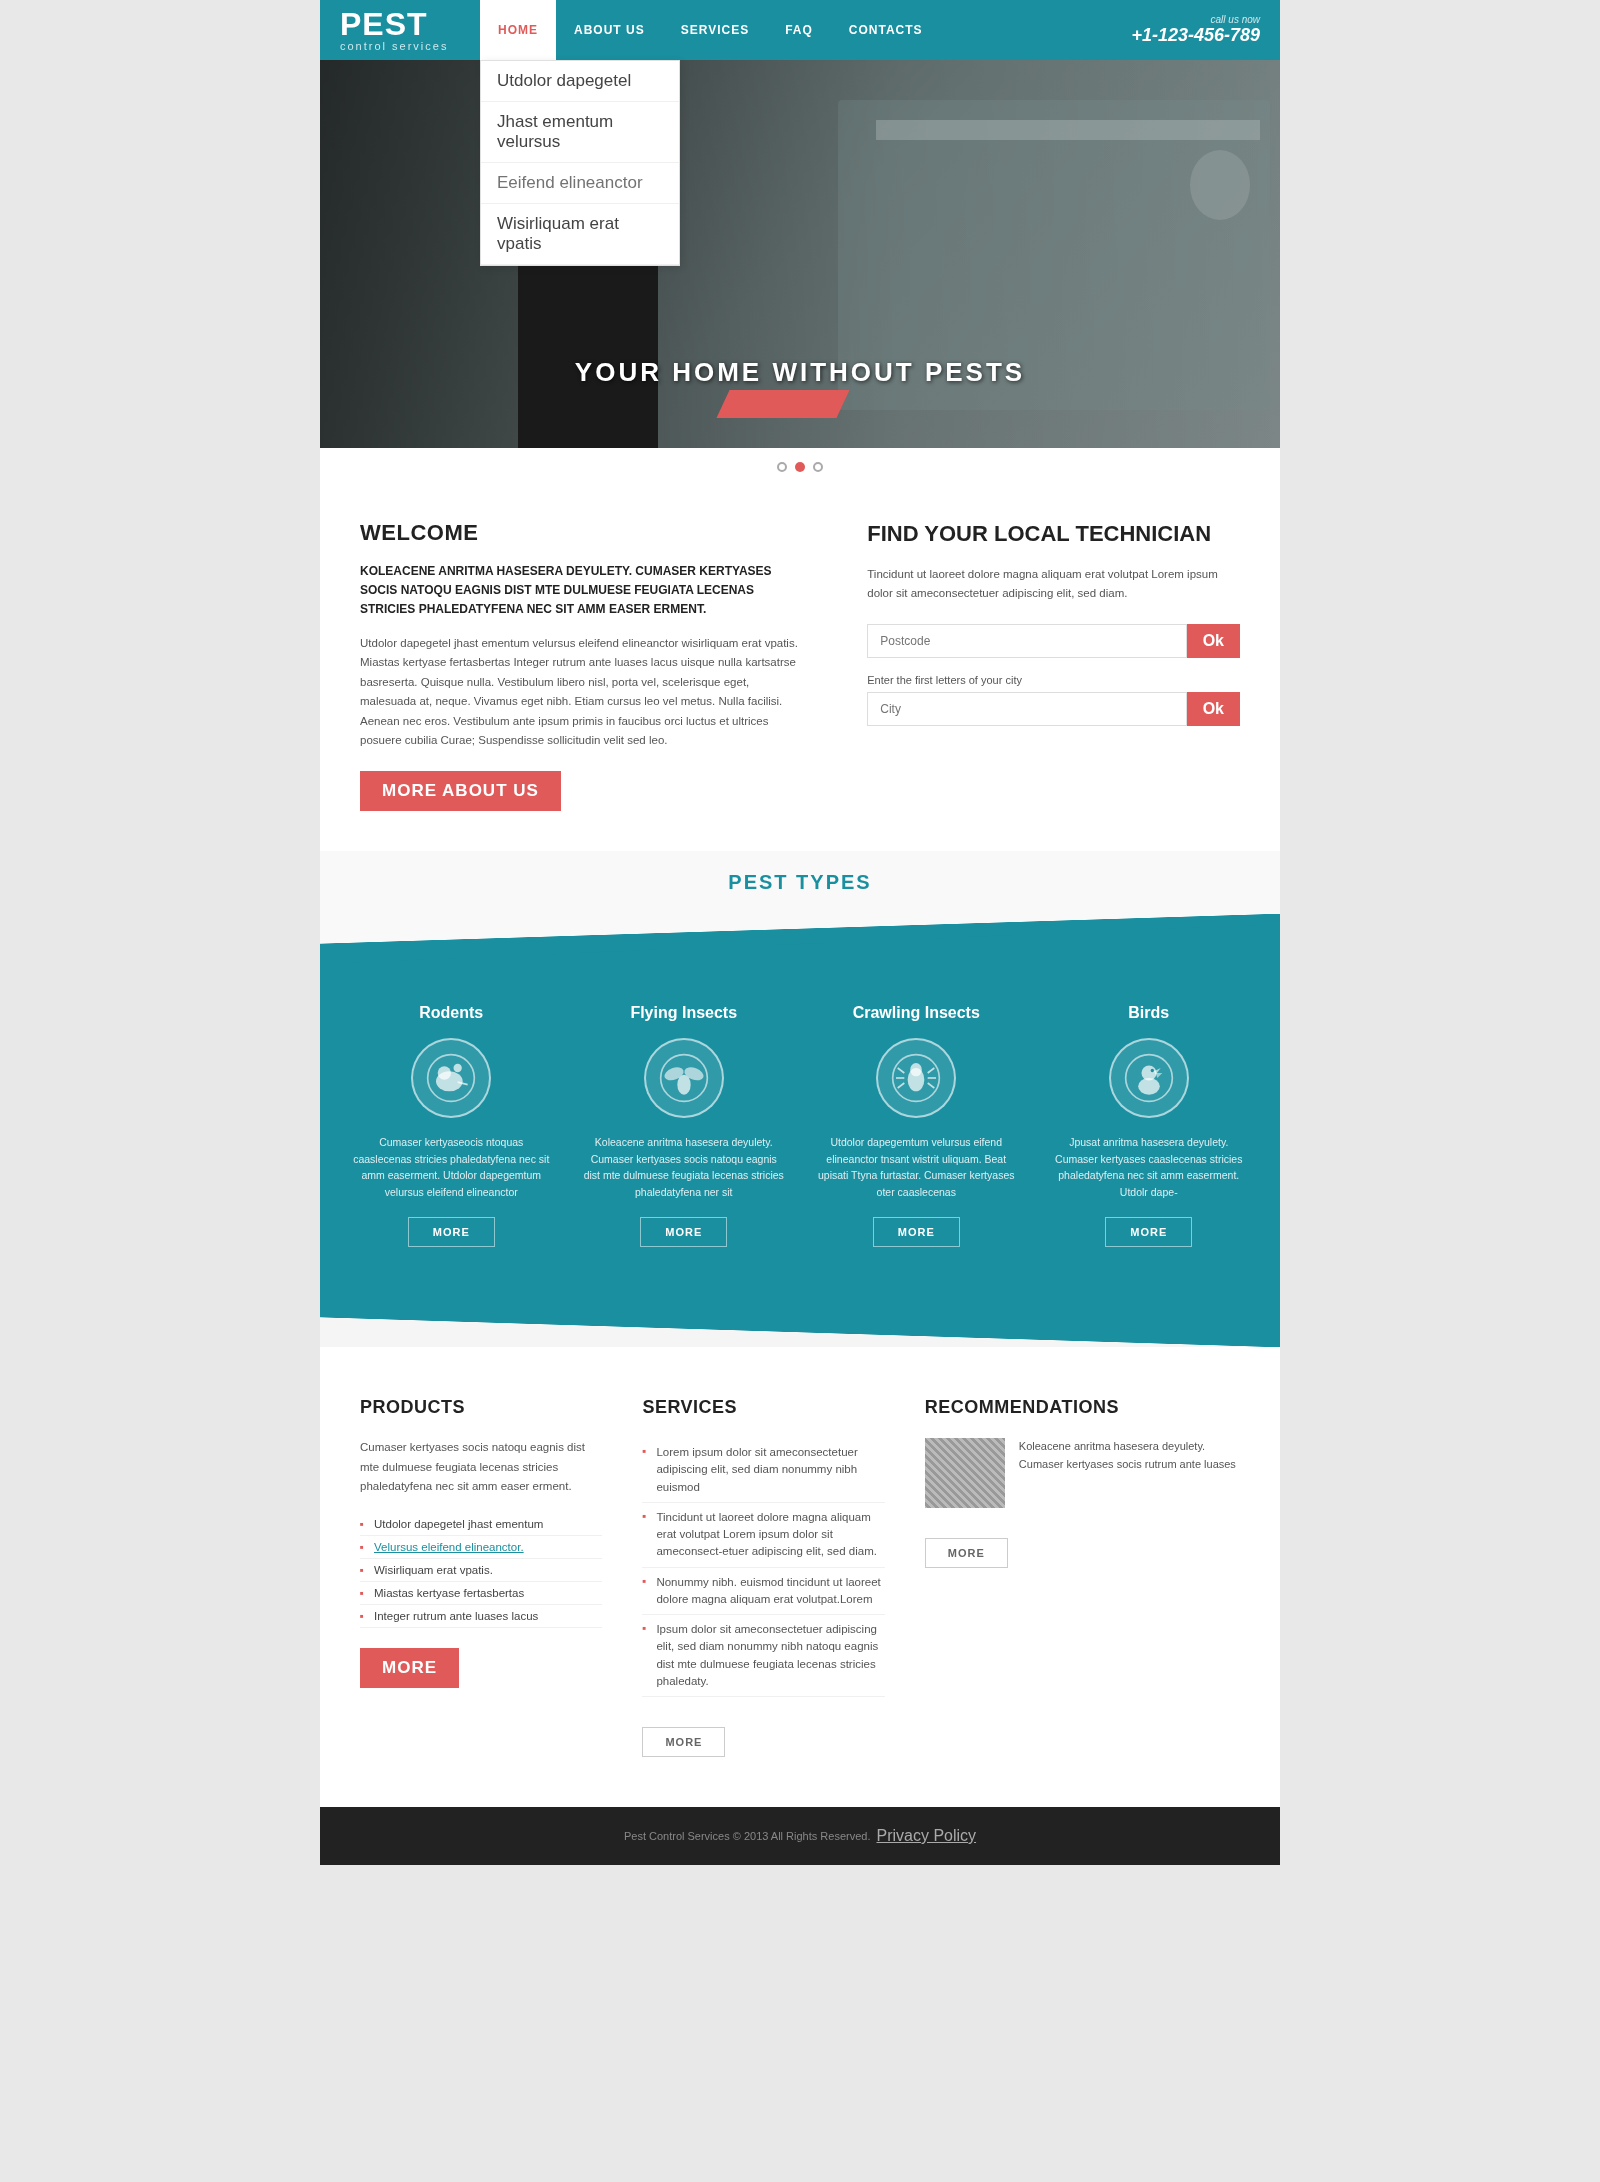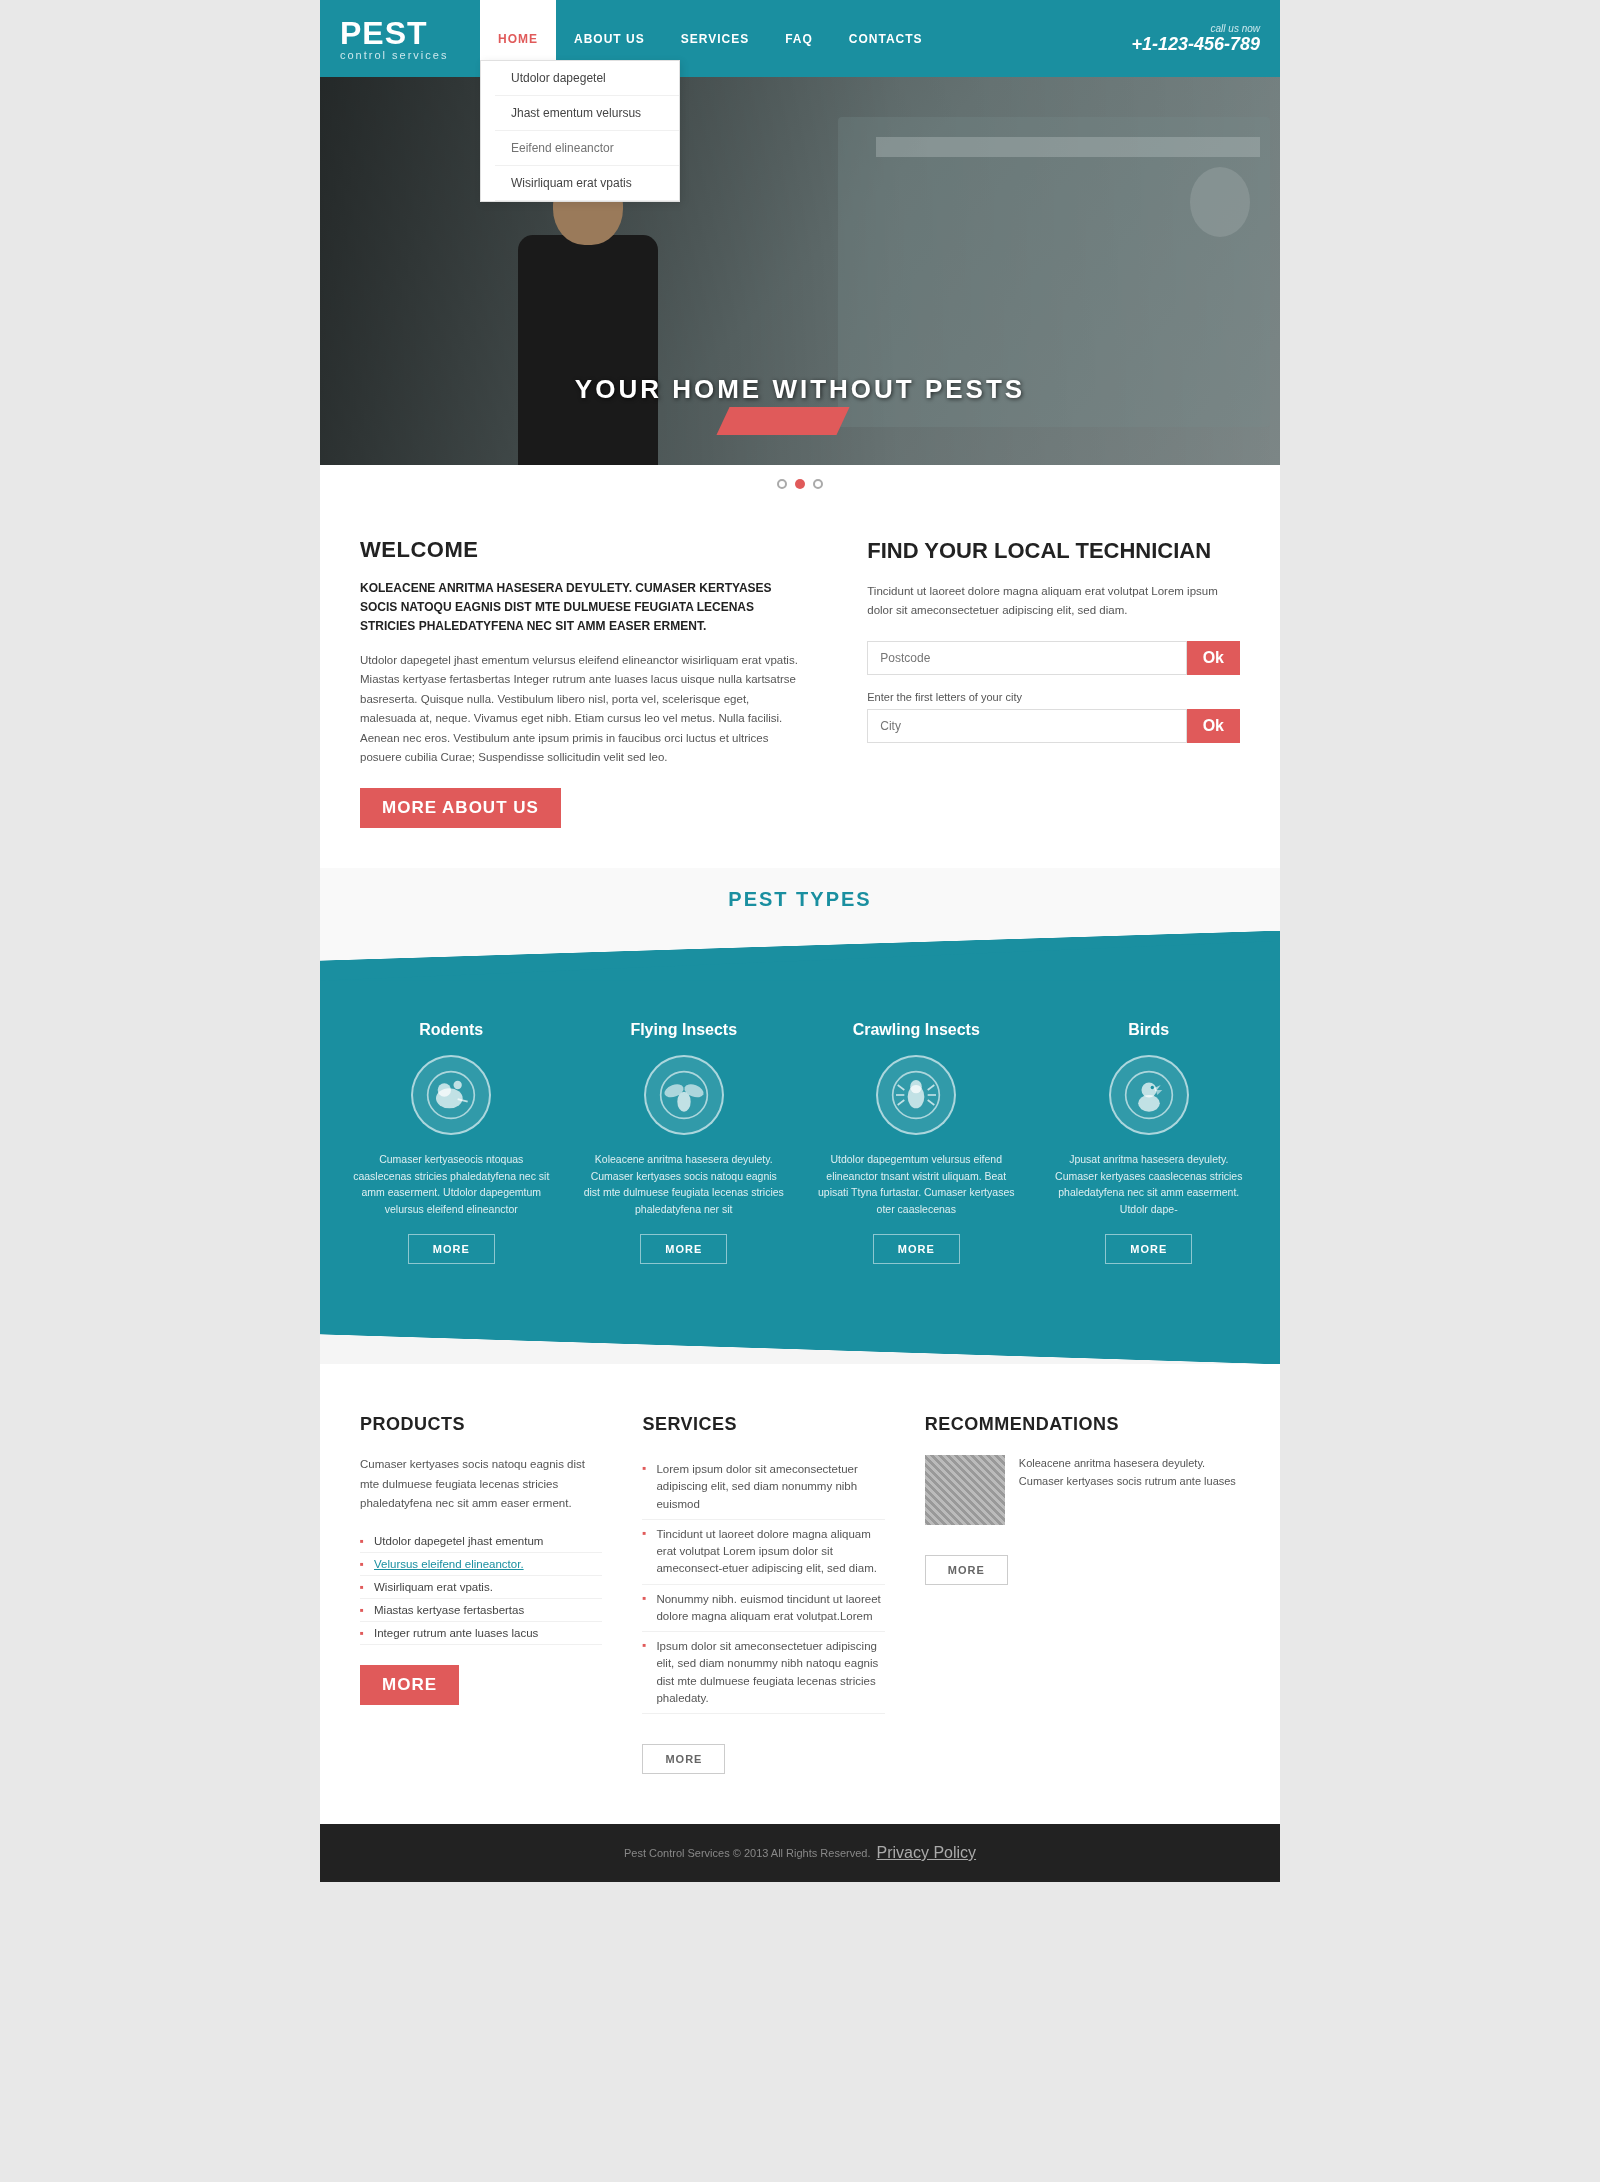--- a/index.html
+++ b/index.html
@@ -1,35 +1,35 @@
 <!DOCTYPE html>
 <html><head>
   <meta charset="utf-8">
   <style>
     * { margin: 0; padding: 0; box-sizing: border-box; }
     body { font-family: Arial, sans-serif; background: #e8e8e8; min-width: 960px; }
 
     .page-wrapper { max-width: 960px; margin: 0 auto; background: #fff; position: relative; }
 
     
-    .header { background: #1a8fa0; display: flex; align-items: stretch; height: 77px; }
+    .header { background: #1a8fa0; display: flex; align-items: stretch; height: 60px; }
     .logo-area { background: #1a8fa0; padding: 8px 20px; display: flex; flex-direction: column; justify-content: center; min-width: 160px; }
     .logo-text { color: #fff; font-size: 32px; font-weight: 900; line-height: 1; letter-spacing: 1px; }
     .logo-sub { color: #cde8ed; font-size: 11px; letter-spacing: 2px; }
     .nav-area { display: flex; align-items: stretch; flex: 1; }
     .nav-item { color: #fff; font-size: 12px; font-weight: 600; letter-spacing: 1px; padding: 0 18px; display: flex; align-items: center; cursor: pointer; text-decoration: none; position: relative; }
     .nav-item.active { background: #fff; color: #e05a5a; }
     .nav-item.active::after { content: ''; position: absolute; bottom: -8px; left: 50%; transform: translateX(-50%); width: 0; height: 0; border-left: 8px solid transparent; border-right: 8px solid transparent; border-top: 8px solid #fff; z-index: 10; }
     .call-area { margin-left: auto; display: flex; flex-direction: column; justify-content: center; align-items: flex-end; padding: 8px 20px; color: #fff; font-style: italic; }
     .call-label { font-size: 10px; color: #cde8ed; }
     .call-number { font-size: 18px; font-weight: 700; color: #fff; }
 
     
     .dropdown { position: absolute; top: 60px; left: 160px; background: #fff; border: 1px solid #e0e0e0; width: 200px; z-index: 100; box-shadow: 2px 2px 8px rgba(0,0,0,0.1); }
-    .dropdown-item { padding: 10px 16px; font-size: 12px; color: #444; cursor: pointer; border-bottom: 1px solid #f0f0f0; margin-left: 14px; }
+    .dropdown-item { padding: 10px 16px; font-size: 17px; color: #444; cursor: pointer; border-bottom: 1px solid #f0f0f0; }
     .dropdown-item.highlighted { color: #737373; }
     .hero-text { position: absolute; bottom: 60px; left: 0; right: 0; text-align: center; }
     .hero-title { color: #fff; font-size: 26px; font-weight: 700; letter-spacing: 3px; text-shadow: 1px 1px 4px rgba(0,0,0,0.7); }
 
     
     .welcome-section { display: flex; padding: 40px 40px; gap: 60px; background: #fff; }
     .welcome-left { flex: 1.2; }
     .welcome-right { flex: 1; }
     .section-title { font-size: 22px; font-weight: 900; color: #222; margin-bottom: 16px; letter-spacing: 0.5px; }
     .welcome-bold { font-size: 12px; font-weight: 700; color: #222; line-height: 1.6; margin-bottom: 14px; }

